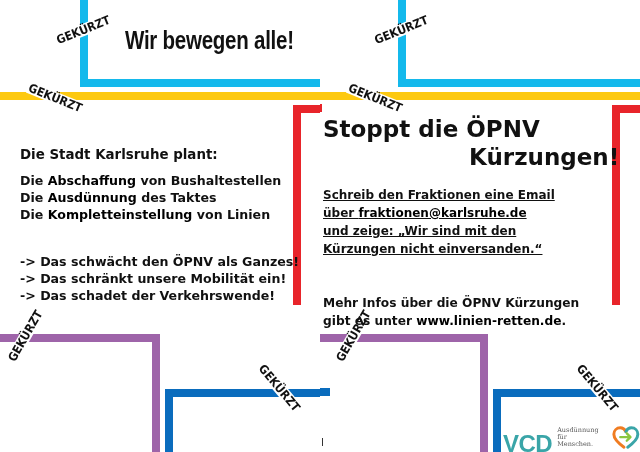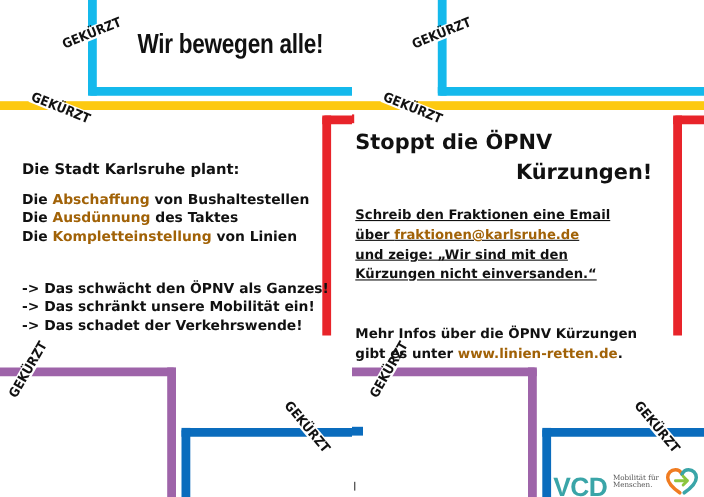--- a/index.html
+++ b/index.html
@@ -15,25 +15,25 @@
     background: #fff; padding: 0 1px; line-height: 12px; white-space: nowrap;
     transform-origin: center center;
   }
   .title-main {
     position: absolute; left: 125px; top: 26px;
     font-family: "Liberation Sans", sans-serif; font-weight: bold; font-size: 25px;
     transform: scaleX(0.82); transform-origin: left center; letter-spacing: -0.3px;
     white-space: nowrap; color: #111;
   }
   .body-text { position: absolute; font-family: "DejaVu Sans", sans-serif; font-weight: bold; font-size: 12.6px; line-height: 17px; white-space: nowrap; color: #111; }
-  .red { color: #a16207; }
+  .red { color: #000000; }
   .arrowhead {
     position: absolute; width: 0; height: 0;
   }
-  .headline { position: absolute; font-family: "DejaVu Sans", sans-serif; font-weight: bold; font-size: 19px; line-height: 23px; white-space: nowrap; color: #111; }
+  .headline { position: absolute; font-family: "DejaVu Sans", sans-serif; font-weight: bold; font-size: 23px; line-height: 23px; white-space: nowrap; color: #111; }
   .vcd { position: absolute; left: 183px; top: 417px; display: flex; align-items: center; }
   .vcd-word { font-family: "Liberation Sans", sans-serif; font-weight: bold; font-size: 24px; color: #3aa5a8; letter-spacing: -0.5px; margin-top: 13px; }
   .vcd-tag { font-family: "DejaVu Serif", serif; font-size: 6.5px; line-height: 7px; color: #555; margin-left: 5px; }
   .vcd-heart { margin-left: 6px; }
   .cursor-mark { position: absolute; left: 2px; top: 438px; width: 1px; height: 8px; background: #333; }
 </style>
 </head>
 <body>
 
 <div class="panel left">
@@ -116,21 +116,21 @@
   <div class="body-text" style="left:3px; top:270px; font-size:12.2px; line-height:18px;margin-top:24px;">
     <div>Mehr Infos über die ÖPNV Kürzungen</div>
     <div><span>gibt es unter </span><span class="red">www.linien-retten.de</span><span>.</span></div>
   </div>
 
   <div class="cursor-mark"></div>
 
   <div class="vcd">
     <span class="vcd-word">VCD</span>
     <span class="vcd-tag">
-      <span style="display:block">Mobilität für</span>
+      <span style="display:block">Ausdünnung für</span>
       <span style="display:block">Menschen.</span>
     </span>
     <svg class="vcd-heart" width="30" height="26" viewBox="0 0 30 26">
       <path d="M13 23 C6 18 2 14 2 9 C2 5 5 2 9 2 C12 2 14 4 15 6" fill="none" stroke="#f07c21" stroke-width="3.2" stroke-linecap="round"></path>
       <path d="M15 6 C16 4 18 2 21 2 C25 2 28 5 28 9 C28 14 24 18 17 23" fill="none" stroke="#3aa5a8" stroke-width="3.2" stroke-linecap="round"></path>
       <path d="M9 12 L20 12 M16 8 L20 12 L16 16" fill="none" stroke="#8cc63f" stroke-width="2.6" stroke-linecap="round" stroke-linejoin="round"></path>
     </svg>
   </div>
 </div>
 

